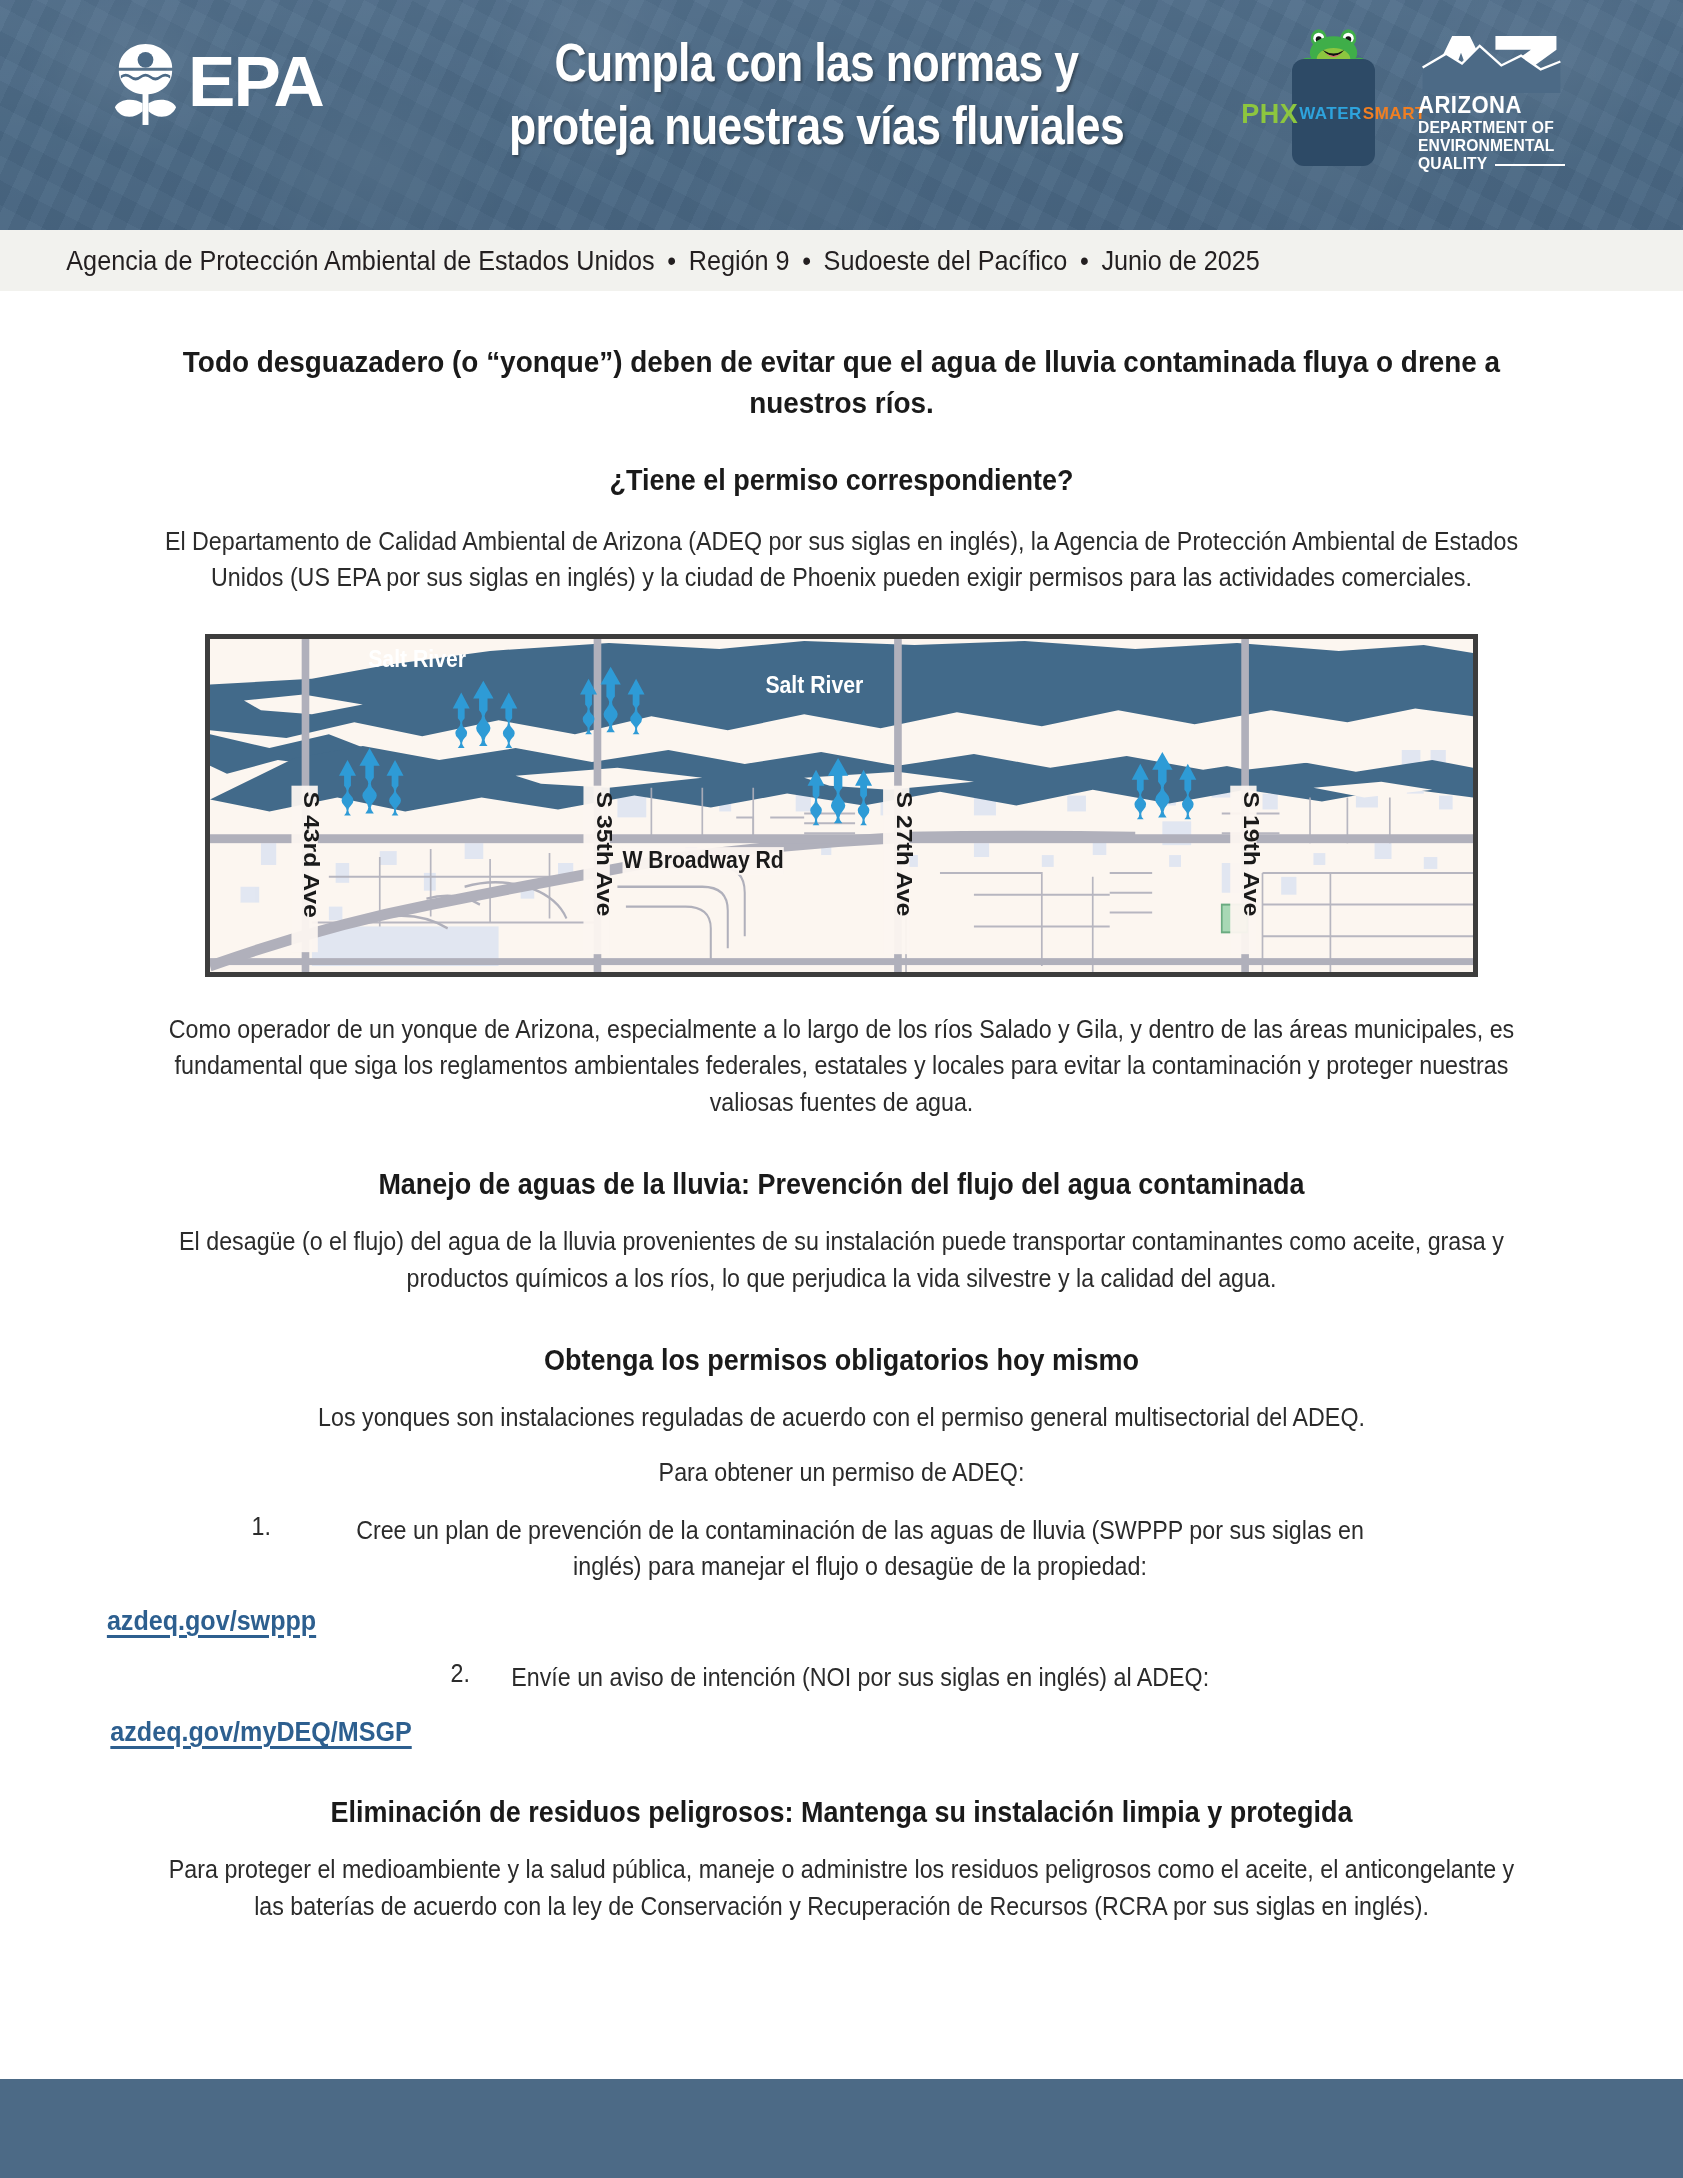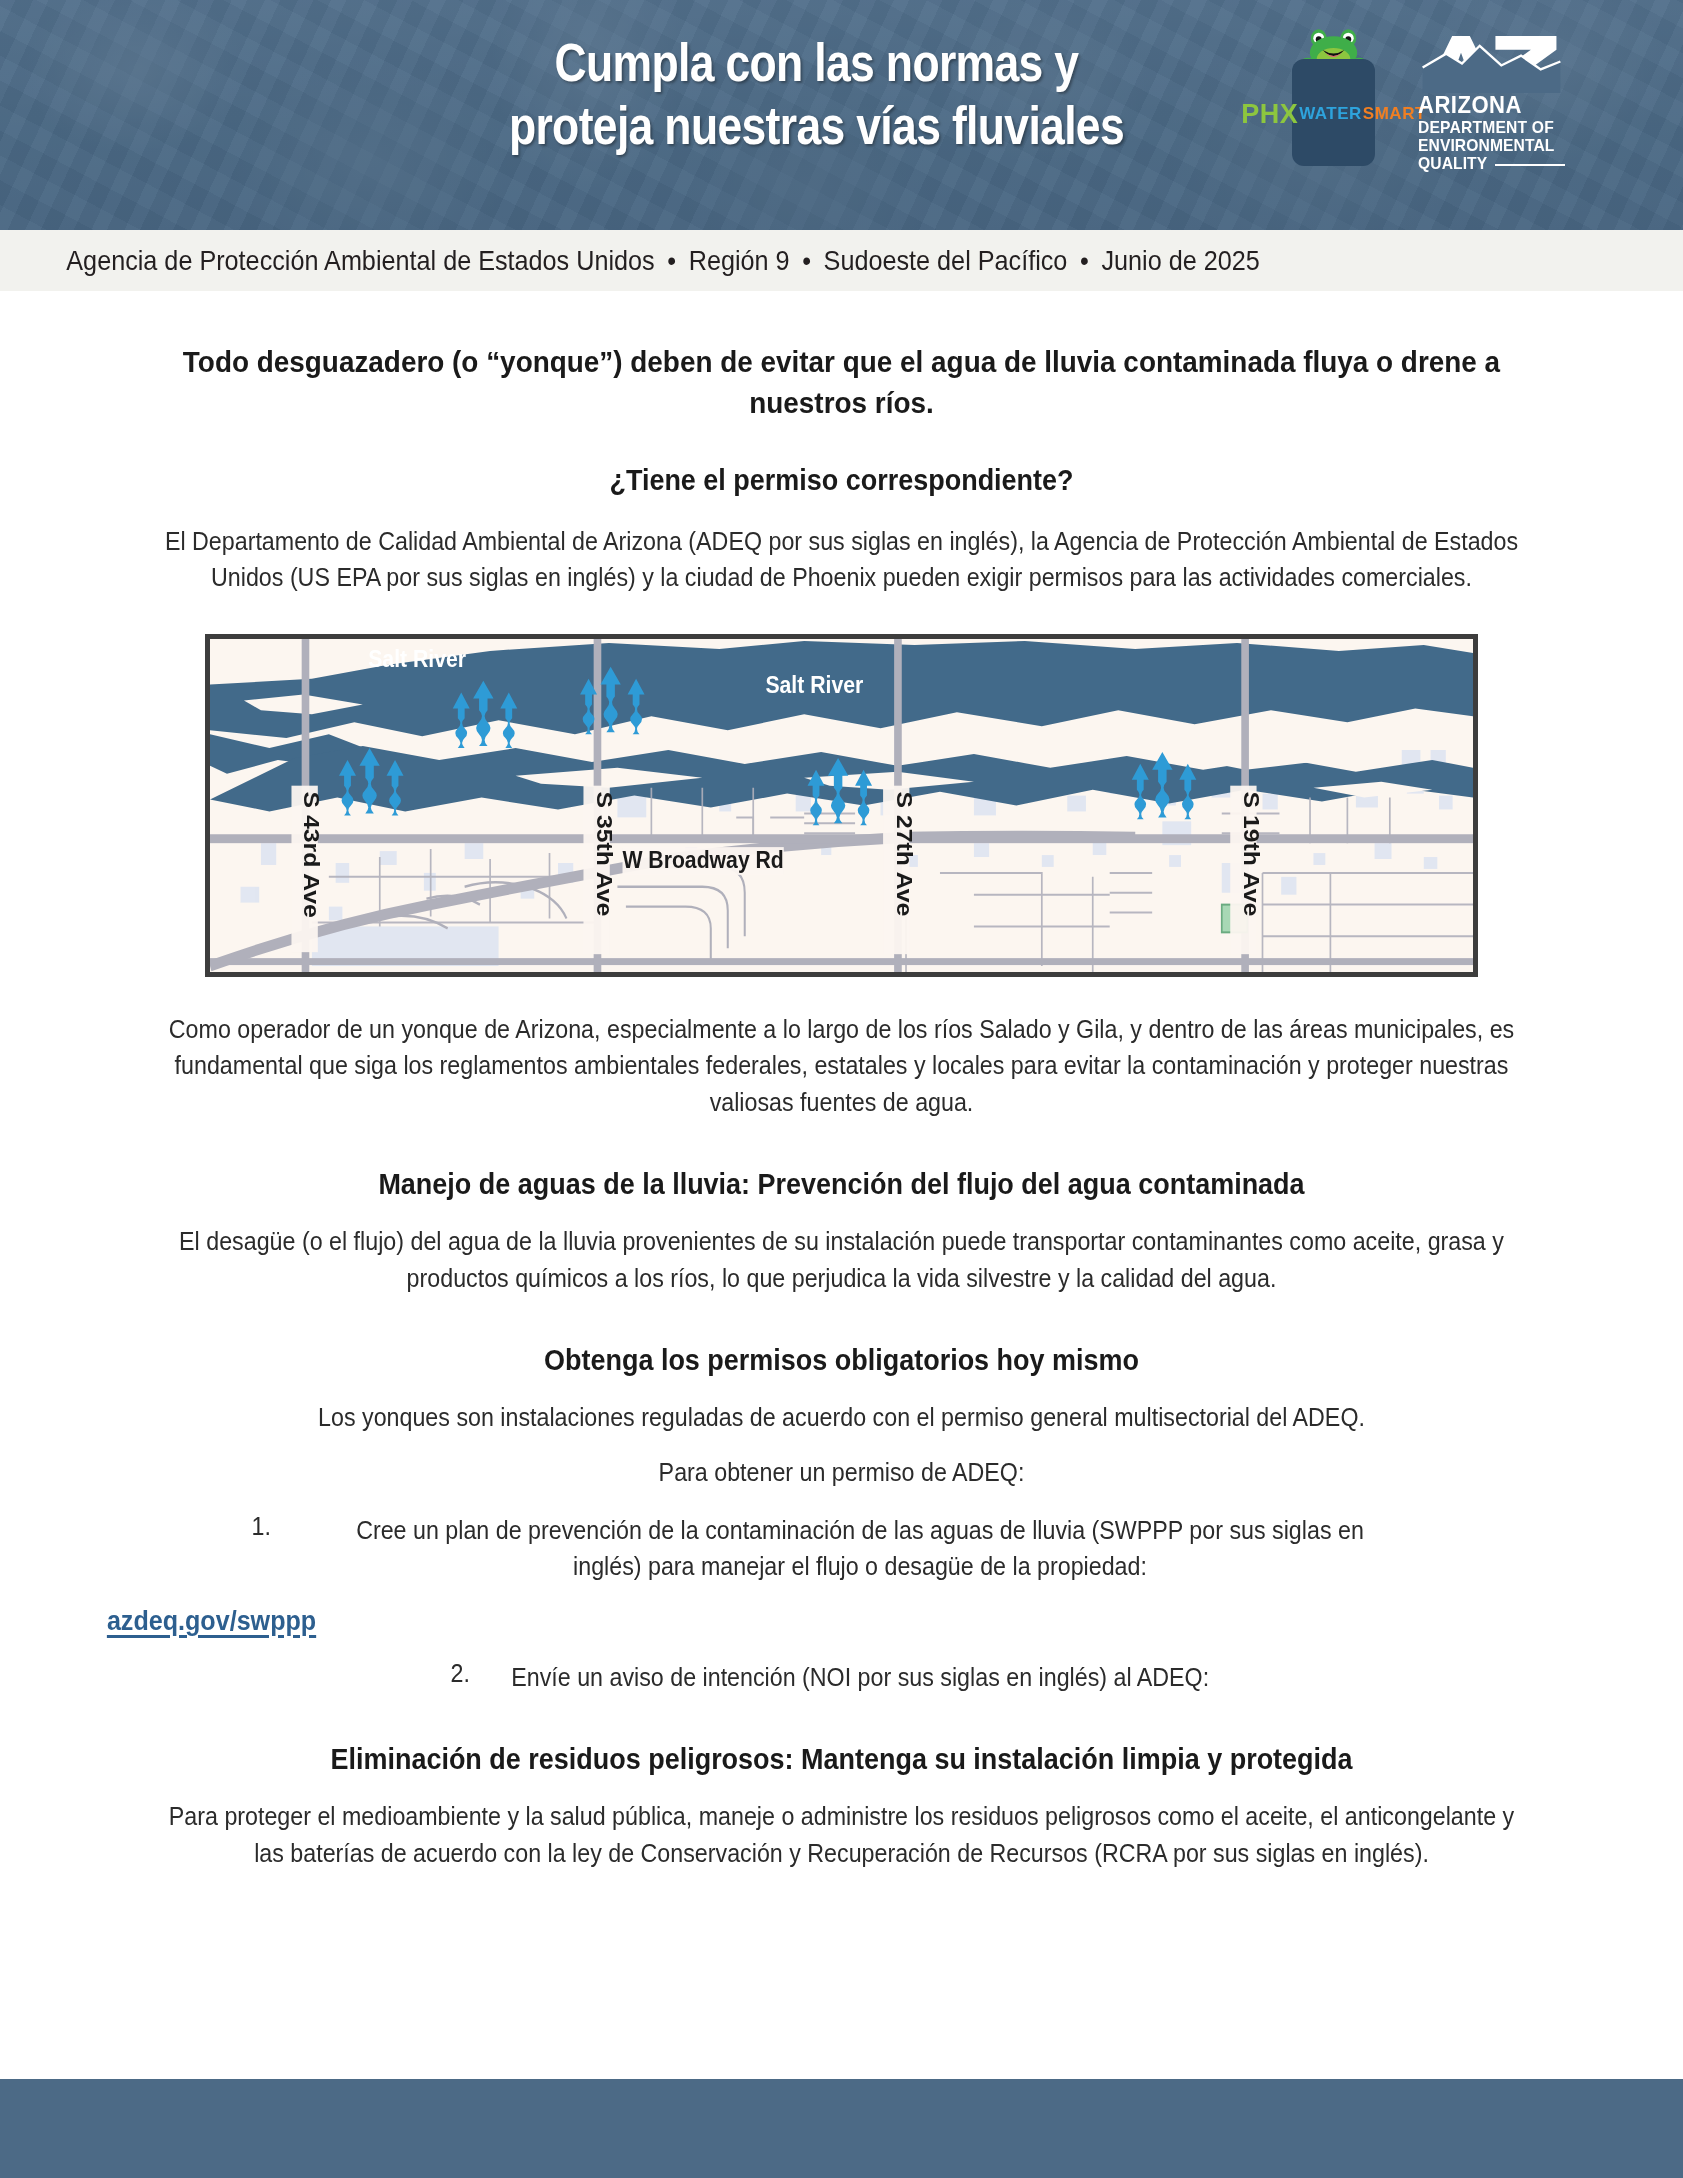--- a/index.html
+++ b/index.html
@@ -170,20 +170,34 @@
 </style>
 </head>
 <body>
 
 <div class="page">
 
   <div class="header">
     <div class="header-photo"></div>
     <div class="header-tint"></div>
 
+    <div class="epa-logo">
+      <svg class="epa-seal" viewBox="0 0 78 92">
+        <path fill="#ffffff" d="M39 6 C24 6 12 17 12 30 L66 30 C66 17 54 6 39 6 Z"></path>
+        <circle cx="39" cy="22" r="8" fill="#4c6a86"></circle>
+        <path fill="#ffffff" d="M12 33 C12 47 24 57 39 57 C54 57 66 47 66 33 Z"></path>
+        <path fill="#4c6a86" d="M14 38 q5 -4 10 0 q5 4 10 0 q5 -4 10 0 q5 4 10 0 q5 -4 10 0 l0 3 q-5 -4 -10 0 q-5 4 -10 0 q-5 -4 -10 0 q-5 4 -10 0 q-5 -4 -10 0 Z"></path>
+        <rect x="36" y="56" width="6" height="32" fill="#ffffff"></rect>
+        <path fill="#ffffff" d="M36 66 C26 60 12 62 8 70 C13 82 28 82 36 74 Z"></path>
+        <path fill="#ffffff" d="M42 66 C52 60 66 62 70 70 C65 82 50 82 42 74 Z"></path>
+      </svg>
+      <svg class="epa-word" viewBox="0 0 200 74">
+        <text x="0" y="60" font-family="Liberation Sans, sans-serif" font-size="72" font-weight="700" fill="#ffffff" letter-spacing="-2">EPA</text>
+      </svg>
+    </div>
 
     <div class="header-title">
       <div>Cumpla con las normas y</div>
       <div>proteja nuestras vías fluviales</div>
     </div>
 
     <svg class="phx-frog" viewBox="0 0 70 46">
       <ellipse cx="20" cy="12" rx="8" ry="9" fill="#3fae49"></ellipse>
       <ellipse cx="50" cy="12" rx="8" ry="9" fill="#3fae49"></ellipse>
       <circle cx="20" cy="12" r="5.5" fill="#ffffff"></circle>
@@ -416,20 +430,23 @@
       <span class="body">Cree un plan de prevención de la contaminación de las aguas de lluvia (SWPPP por sus siglas en inglés) para manejar el flujo o desagüe de la propiedad:</span>
     </div>
     <div class="link-line">
       <a class="link" href="#">azdeq.gov/swppp</a>
     </div>
 
     <div class="num-item two">
       <span class="num">2.</span>
       <span class="body">Envíe un aviso de intención (NOI por sus siglas en inglés) al ADEQ:</span>
     </div>
+    <div class="link-line">
+      <a class="link" href="#">azdeq.gov/myDEQ/MSGP</a>
+    </div>
 
     <div class="h2 sec">Eliminación de residuos peligrosos: Mantenga su instalación limpia y protegida</div>
     <div class="p sec-body">Para proteger el medioambiente y la salud pública, maneje o administre los residuos peligrosos como el aceite, el anticongelante y las baterías de acuerdo con la ley de Conservación y Recuperación de Recursos (RCRA por sus siglas en inglés).</div>
   </div>
 
   <div class="footer"></div>
 </div>
 
 
 </body></html>

